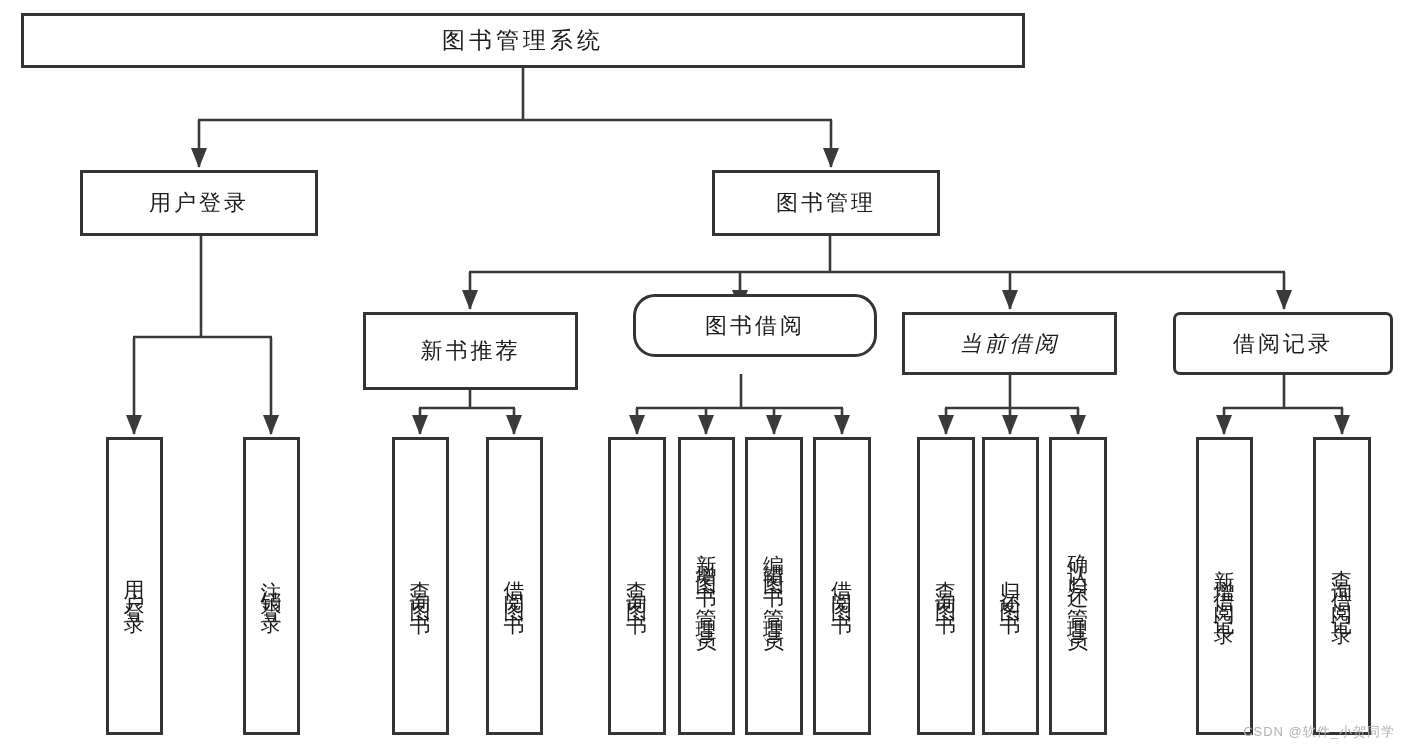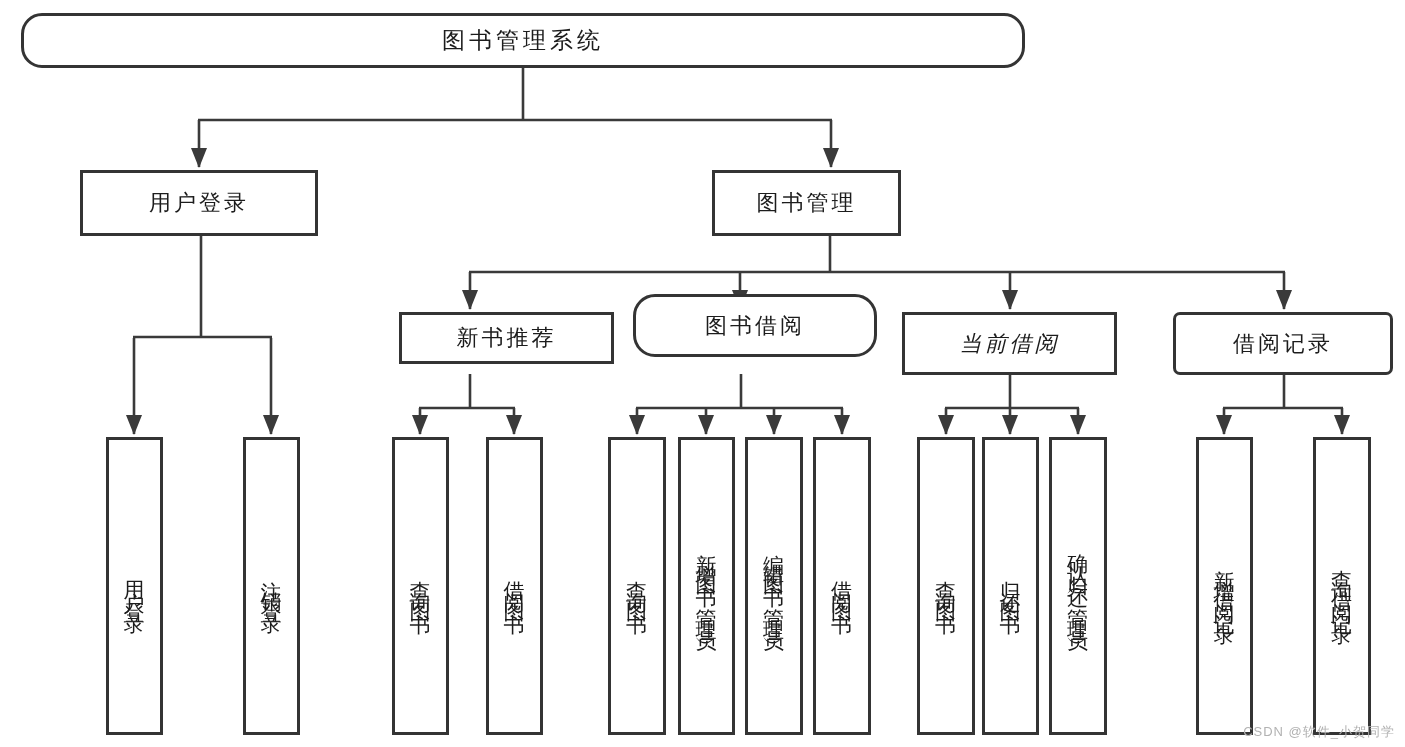--- a/index.html
+++ b/index.html
@@ -102,32 +102,32 @@
     <path d="M946,408 V434" marker-end="url(#arrow)"></path>
     <path d="M1010,408 V434" marker-end="url(#arrow)"></path>
     <path d="M1078,408 V434" marker-end="url(#arrow)"></path>
 
     <path d="M1284,374 V409"></path>
     <path d="M1223,408 H1343"></path>
     <path d="M1224,408 V434" marker-end="url(#arrow)"></path>
     <path d="M1342,408 V434" marker-end="url(#arrow)"></path>
   </svg>
 
-  <div class="box title" style="left:21px;top:13px;width:1004px;height:55px;border-radius:21px;">
+  <div class="box title" style="left:21px;top:13px;width:1004px;height:55px;">
     <span>图书管理系统</span>
   </div>
 
   <div class="box" style="left:80px;top:170px;width:238px;height:66px;">
     <span>用户登录</span>
   </div>
-  <div class="box" style="left:712px;top:170px;width:189px;height:66px;">
+  <div class="box" style="left:712px;top:170px;width:228px;height:66px;">
     <span>图书管理</span>
   </div>
 
-  <div class="box" style="left:363px;top:312px;width:215px;height:52px;margin-left:36px;">
+  <div class="box" style="left:363px;top:312px;width:215px;height:78px;">
     <span>新书推荐</span>
   </div>
   <div class="box" style="left:633px;top:294px;width:244px;height:63px;border-radius:22px;">
     <span>图书借阅</span>
   </div>
   <div class="box" style="left:902px;top:312px;width:215px;height:63px;font-style:italic;">
     <span>当前借阅</span>
   </div>
   <div class="box" style="left:1173px;top:312px;width:220px;height:63px;border-radius:7px;">
     <span>借阅记录</span>

